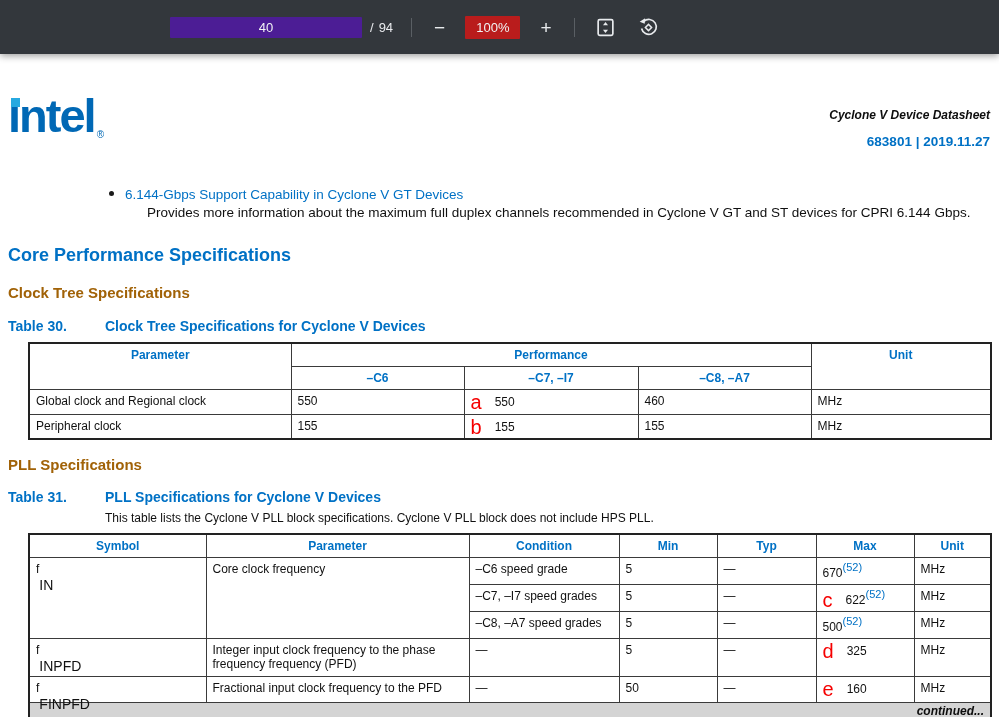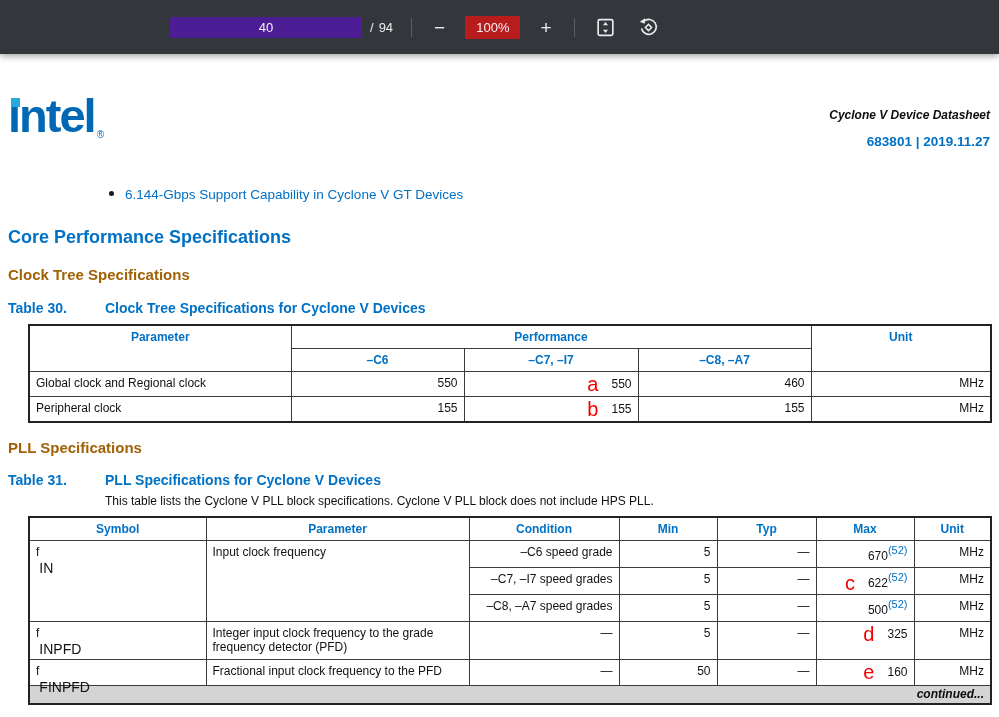--- a/index.html
+++ b/index.html
@@ -57,21 +57,21 @@
   .h1 { font-size: 18px; font-weight: 700; color: #0071c5; margin: 24px 0 16px 0; }
   .h2 { font-size: 15px; font-weight: 700; color: #a16207; margin: 16px 0 0 0; }
   .tbl-label-row { display: flex; margin-top: 17px; font-size: 14px; font-weight: 700; color: #0071c5; }
   .tbl-label { width: 97px; flex: none; }
   .tbl-desc { font-size: 12px; color: #101010; margin: 6px 0 0 97px; }
 
   table.spec { border-collapse: collapse; width: 962px; margin: 8px 0 0 20px; font-size: 12px; table-layout: fixed; }
   table.spec { border: 2px solid #222; }
   table.spec th, table.spec td { border: 1px solid #3a3a3a; padding: 4px 6px; vertical-align: top; }
   table.spec th { color: #0071c5; font-weight: 700; text-align: center; }
-  td.c { text-align: right; }
+  td.c { text-align: left; }
   td.l { text-align: left; }
   .sub { font-size: 14px; vertical-align: sub; position: relative; top: 14px; }
   .fn { font-size: 11px; color: #0071c5; vertical-align: super; text-decoration: none; position: relative; top: -1px; }
   .annot {
     color: #f50000; font-size: 20px; line-height: 10px; display: inline-block;
     margin-right: 13px; transform: translateY(3px); font-weight: 400;
   }
   tr.continued-row td {
     background: #d4d4d4; text-align: right; font-weight: 700; font-style: italic;
     font-size: 12px; padding: 1px 6px 2px 6px; color: #0d0d0d;
@@ -126,20 +126,21 @@
     <div class="hdr-right">
       <div class="doc-title">Cyclone V Device Datasheet</div>
       <div class="doc-id">683801 | 2019.11.27</div>
     </div>
   </div>
 
   <div class="bullet-row">
     <span class="bullet-dot"></span>
     <div>
       <a class="bullet-link" href="#">6.144-Gbps Support Capability in Cyclone V GT Devices</a>
+      <div class="bullet-body">Provides more information about the maximum full duplex channels recommended in Cyclone V GT and ST devices for CPRI 6.144 Gbps.</div>
     </div>
   </div>
 
   <div class="h1">Core Performance Specifications</div>
   <div class="h2" style="margin-top:18px">Clock Tree Specifications</div>
 
   <div class="tbl-label-row">
     <span class="tbl-label">Table 30.</span>
     <span>Clock Tree Specifications for Cyclone V Devices</span>
   </div>
@@ -203,21 +204,21 @@
       <th>Symbol</th>
       <th>Parameter</th>
       <th>Condition</th>
       <th>Min</th>
       <th>Typ</th>
       <th>Max</th>
       <th>Unit</th>
     </tr>
     <tr class="drow">
       <td class="l" rowspan="3"><span>f</span><span class="sub">IN</span></td>
-      <td class="l" rowspan="3">Input clock frequency</td>
+      <td class="l" rowspan="3">Core clock frequency</td>
       <td class="c">–C6 speed grade</td>
       <td class="c">5</td>
       <td class="c">—</td>
       <td class="c"><span>670</span><a href="#" class="fn">(52)</a></td>
       <td class="c">MHz</td>
     </tr>
     <tr class="drow">
       <td class="c">–C7, –I7 speed grades</td>
       <td class="c">5</td>
       <td class="c">—</td>
@@ -226,21 +227,21 @@
     </tr>
     <tr class="drow">
       <td class="c">–C8, –A7 speed grades</td>
       <td class="c">5</td>
       <td class="c">—</td>
       <td class="c"><span>500</span><a href="#" class="fn">(52)</a></td>
       <td class="c">MHz</td>
     </tr>
     <tr class="drow-tall">
       <td class="l"><span>f</span><span class="sub">INPFD</span></td>
-      <td class="l">Integer input clock frequency to the grade frequency detector (PFD)</td>
+      <td class="l">Integer input clock frequency to the phase frequency frequency (PFD)</td>
       <td class="c">—</td>
       <td class="c">5</td>
       <td class="c">—</td>
       <td class="c"><span class="annot">d</span><span>325</span></td>
       <td class="c">MHz</td>
     </tr>
     <tr class="drow">
       <td class="l"><span>f</span><span class="sub">FINPFD</span></td>
       <td class="l">Fractional input clock frequency to the PFD</td>
       <td class="c">—</td>

